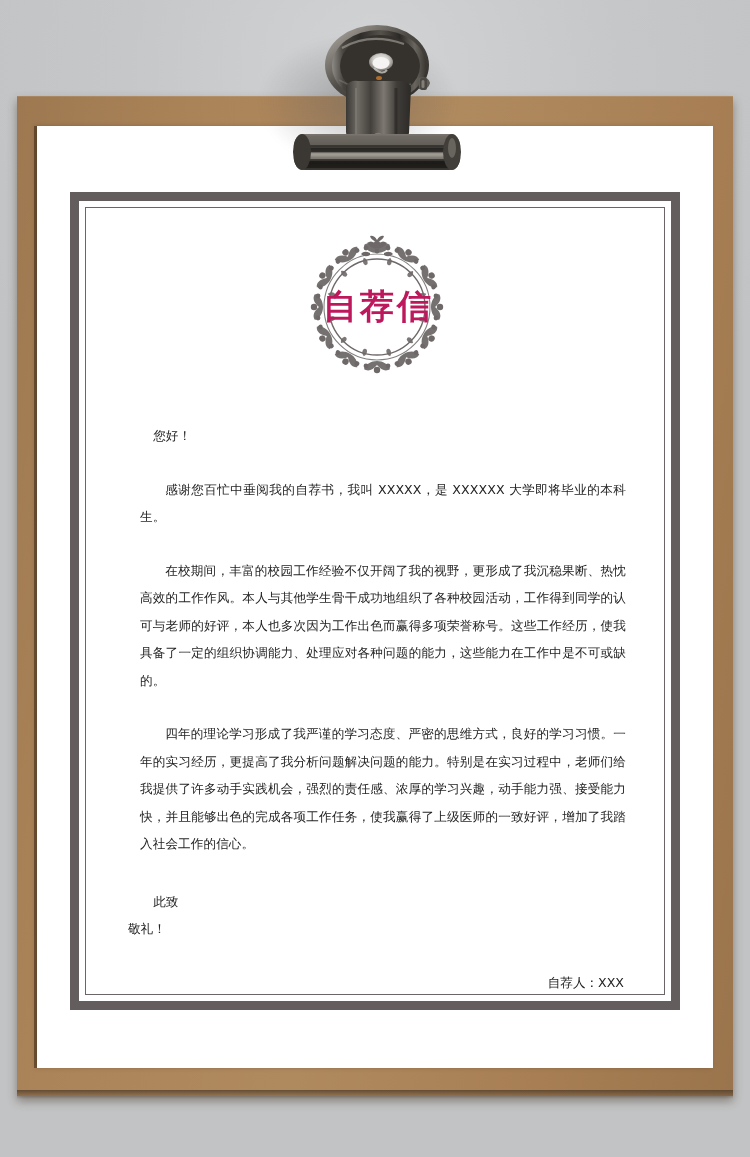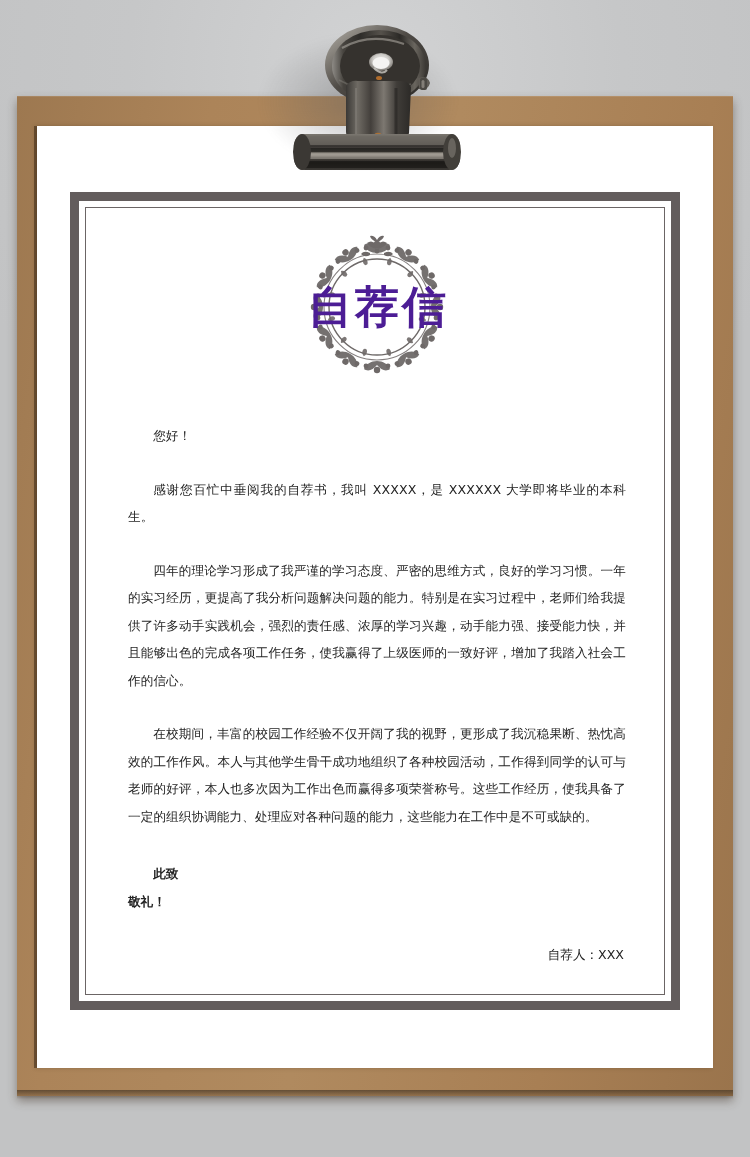--- a/index.html
+++ b/index.html
@@ -121,23 +121,23 @@
   }
   #emblem-title {
     position: absolute;
     left: 0;
     top: 0;
     width: 190px;
     height: 152px;
     display: flex;
     align-items: center;
     justify-content: center;
-    font-size: 44px;
+    font-size: 34px;
     letter-spacing: 3px;
-    color: #4c1d95;
+    color: #be185d;
     font-family: Liberation Mono, monospace;
     font-weight: 700;
     text-indent: 3px;
   }
 
   
   #letter-body {
     position: absolute;
     left: 128px;
     top: 396px;
@@ -148,29 +148,28 @@
   }
   .salutation {
     margin: 0;
     letter-spacing: .2px;
   }
   .greeting {
     margin: 26px 0 0 0;
     text-indent: 2em;
   }
   .para {
-    margin: 26px 0 0 0;
+    margin: 26px 0 0 12px;
     text-indent: 2em;
     text-align: justify;
     text-justify: inter-ideograph;
     letter-spacing: .1px;
   }
   #closing-block {
     margin: 30px 0 12px 0;
-    font-weight: bold;
   }
   .closing-1 {
     margin: 0;
     text-indent: 2em;
   }
   .closing-2 {
     margin: 0;
   }
   #signature-block {
     margin: 26px 0 0 0;
@@ -333,22 +332,22 @@
             <path d="M95 25 q4 3 2 7 q-3 2 -4 -2 q0 -3 2 -5z"></path>
           </g>
       </g>
     </svg>
     <div id="emblem-title">自荐信</div>
   </div>
 
   <div id="letter-body">
     <p class="greeting">您好！</p>
     <p class="para">感谢您百忙中垂阅我的自荐书，我叫 XXXXX，是 XXXXXX 大学即将毕业的本科生。</p>
+    <p class="para">在校期间，丰富的校园工作经验不仅开阔了我的视野，更形成了我沉稳果断、热忱高效的工作作风。本人与其他学生骨干成功地组织了各种校园活动，工作得到同学的认可与老师的好评，本人也多次因为工作出色而赢得多项荣誉称号。这些工作经历，使我具备了一定的组织协调能力、处理应对各种问题的能力，这些能力在工作中是不可或缺的。</p>
     <p class="para">四年的理论学习形成了我严谨的学习态度、严密的思维方式，良好的学习习惯。一年的实习经历，更提高了我分析问题解决问题的能力。特别是在实习过程中，老师们给我提供了许多动手实践机会，强烈的责任感、浓厚的学习兴趣，动手能力强、接受能力快，并且能够出色的完成各项工作任务，使我赢得了上级医师的一致好评，增加了我踏入社会工作的信心。</p>
-    <p class="para">在校期间，丰富的校园工作经验不仅开阔了我的视野，更形成了我沉稳果断、热忱高效的工作作风。本人与其他学生骨干成功地组织了各种校园活动，工作得到同学的认可与老师的好评，本人也多次因为工作出色而赢得多项荣誉称号。这些工作经历，使我具备了一定的组织协调能力、处理应对各种问题的能力，这些能力在工作中是不可或缺的。</p>
 
     <div id="closing-block">
       <p class="closing-1">此致</p>
       <p class="closing-2">敬礼！</p>
     </div>
 
     <div id="signature-block">
       <p class="sign-line">自荐人：XXX</p>
 
     </div>

